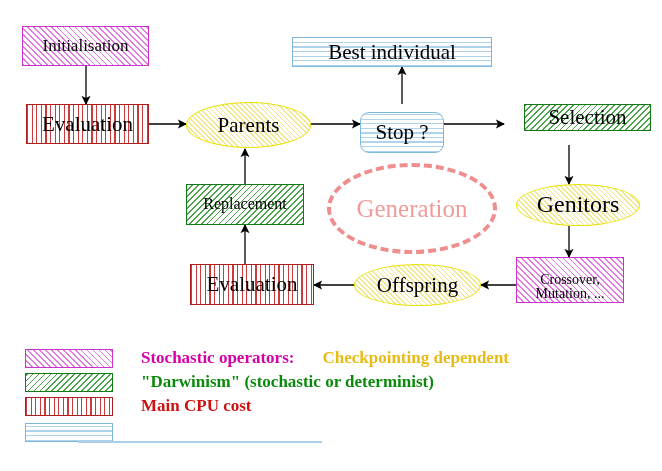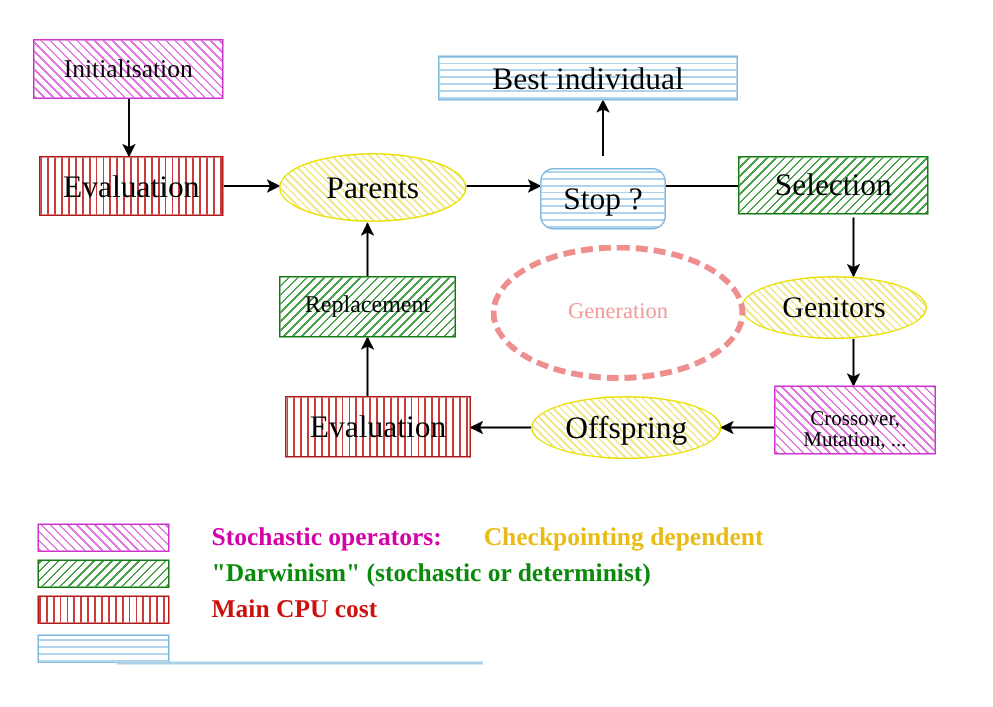--- a/index.html
+++ b/index.html
@@ -172,25 +172,25 @@
   </div>
 
   <div class="node fill-blue" style="left:292px;top:37px;width:200px;height:30px;font-size:21px;">
     <span class="lbl">Best individual</span>
   </div>
 
   <div class="node fill-blue rounded" style="left:360px;top:112px;width:84px;height:41px;font-size:21px;">
     <span class="lbl">Stop ?</span>
   </div>
 
-  <div class="node fill-green" style="left:492px;top:104px;width:127px;height:39px;font-size:21px;">
+  <div class="node fill-green" style="left:524px;top:104px;width:127px;height:27px;font-size:21px;">
     <span class="lbl">Selection</span>
   </div>
 
-  <div class="node fill-yellow ellipse" style="left:494px;top:184px;width:124px;height:42px;font-size:20px;font-family:Liberation Serif, serif;">
+  <div class="node fill-yellow ellipse" style="left:516px;top:184px;width:124px;height:42px;font-size:24px;font-family:Liberation Serif, serif;">
     <span class="lbl">Genitors</span>
   </div>
 
   <div class="node fill-magenta" style="left:516px;top:257px;width:108px;height:46px;font-size:14px;align-items:flex-end;">
     <span class="lbl">Crossover,
 Mutation, ...</span>
   </div>
 
   <div class="node fill-yellow ellipse" style="left:354px;top:264px;width:127px;height:42px;font-size:21px;">
     <span class="lbl">Offspring</span>
@@ -198,21 +198,21 @@
 
   <div class="node fill-red" style="left:190px;top:264px;width:124px;height:41px;font-size:21px;">
     <span class="lbl">Evaluation</span>
   </div>
 
   <div class="node fill-green" style="left:186px;top:184px;width:118px;height:41px;font-size:16px;">
     <span class="lbl">Replacement</span>
   </div>
 
   <div class="dashed-ellipse" style="left:327px;top:163px;width:170px;height:91px;">
-    <span class="lbl" style="font-size:15px;">Generation</span>
+    <span class="lbl" style="font-size:25px;">Generation</span>
   </div>
 
   <div id="legend">
 
     <div class="legend-row" style="left:25px;top:348px;">
       <span class="swatch fill-magenta"></span>
       <span class="legend-text lt-magenta">Stochastic operators:</span>
       <span class="legend-text lt-gold part2">Checkpointing dependent</span>
     </div>
 

